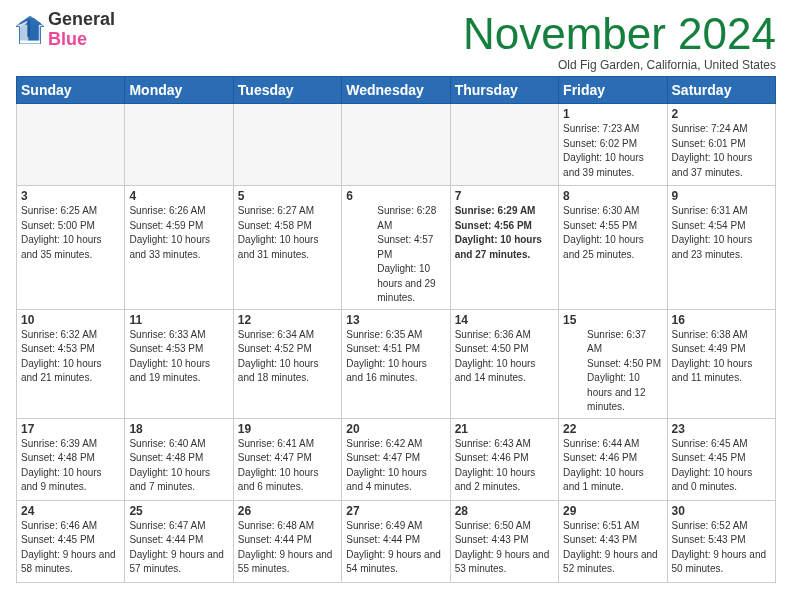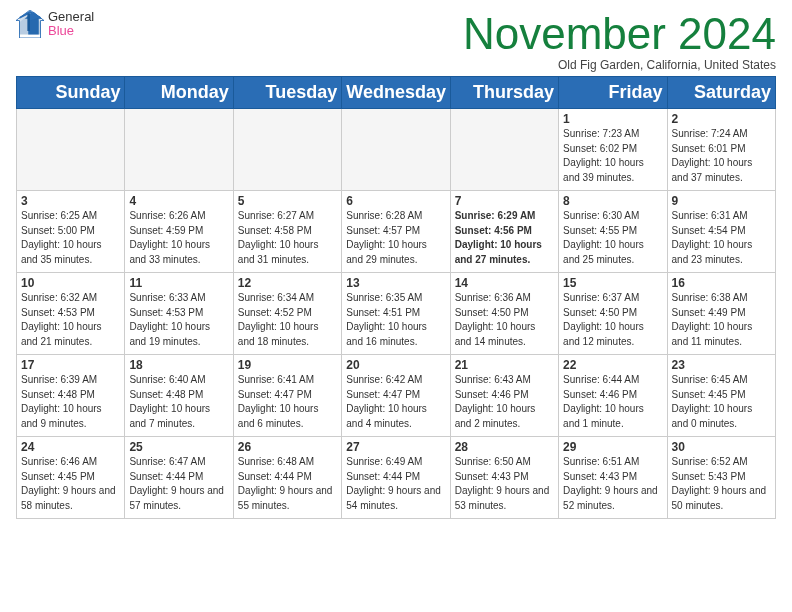--- a/index.html
+++ b/index.html
@@ -43,25 +43,25 @@
       color: #444;
     }
     .calendar {
       width: 100%;
       border-collapse: collapse;
       table-layout: fixed;
     }
     .calendar thead tr th {
       background: #2a6db5;
       color: #fff;
-      font-size: 18px;
+      font-size: 14px;
       font-weight: bold;
       padding: 5px 4px;
       border: 1px solid #1a5a9a;
-      text-align: right;
+      text-align: left;
     }
     .calendar tbody tr td {
       border: 1px solid #ccc;
       vertical-align: top;
       padding: 3px 4px;
       font-size: 10.5px;
       color: #333;
       height: 82px;
       background: #fff;
     }
@@ -96,21 +96,21 @@
         <polygon points="16,0 32,12 28,12 28,32 4,32 4,12 0,12" fill="none" stroke="#2a6db5" stroke-width="1"></polygon>
 
         <rect x="2" y="2" width="28" height="28" fill="none"></rect>
         <path d="M4 8 L16 2 L28 8 L28 28 L4 28 Z" fill="#1a5a9a" opacity="0.2"></path>
         <path d="M14 2 Q16 0 18 2 L28 8 L28 10 L16 4 L4 10 L4 8 Z" fill="#2a6db5"></path>
 
         <rect x="13" y="4" width="3" height="20" fill="#1a5a9a"></rect>
         <polygon points="16,4 28,8 16,12" fill="#2a6db5"></polygon>
       </svg>
       <div>
-        <div style="font-size:13px;font-weight:normal;line-height:1.1;">
+        <div style="font-size:18px;font-weight:bold;line-height:1.1;">
           <span style="color:#333;">General</span><br>
           <span style="color:#ec4899;margin-top:40px;">Blue</span>
         </div>
       </div>
     </div>
     <div class="title-block">
       <div class="month-title">November 2024</div>
       <div class="location">Old Fig Garden, California, United States</div>
     </div>
   </div>
@@ -161,21 +161,21 @@
 Daylight: 10 hours and 33 minutes.</div>
           </td>
           <td>
             <span class="day-num">5</span>
             <div class="day-info" style="white-space: pre-line;">Sunrise: 6:27 AM
 Sunset: 4:58 PM
 Daylight: 10 hours and 31 minutes.</div>
           </td>
           <td>
             <span class="day-num">6</span>
-            <div class="day-info" style="white-space: pre-line;">Sunrise: 6:28 AM
+            <div class="day-info" style="white-space: pre-line; margin-left: 31px;">Sunrise: 6:28 AM
 Sunset: 4:57 PM
 Daylight: 10 hours and 29 minutes.</div>
           </td>
           <td>
             <span class="day-num">7</span>
             <div class="day-info" style="white-space: pre-line; font-weight: bold;">Sunrise: 6:29 AM
 Sunset: 4:56 PM
 Daylight: 10 hours and 27 minutes.</div>
           </td>
           <td>
@@ -217,21 +217,21 @@
 Daylight: 10 hours and 16 minutes.</div>
           </td>
           <td>
             <span class="day-num">14</span>
             <div class="day-info" style="white-space: pre-line;">Sunrise: 6:36 AM
 Sunset: 4:50 PM
 Daylight: 10 hours and 14 minutes.</div>
           </td>
           <td>
             <span class="day-num">15</span>
-            <div class="day-info" style="white-space: pre-line;">Sunrise: 6:37 AM
+            <div class="day-info" style="white-space: pre-line; margin-left: 24px;">Sunrise: 6:37 AM
 Sunset: 4:50 PM
 Daylight: 10 hours and 12 minutes.</div>
           </td>
           <td>
             <span class="day-num">16</span>
             <div class="day-info" style="white-space: pre-line;">Sunrise: 6:38 AM
 Sunset: 4:49 PM
 Daylight: 10 hours and 11 minutes.</div>
           </td>
         </tr>

